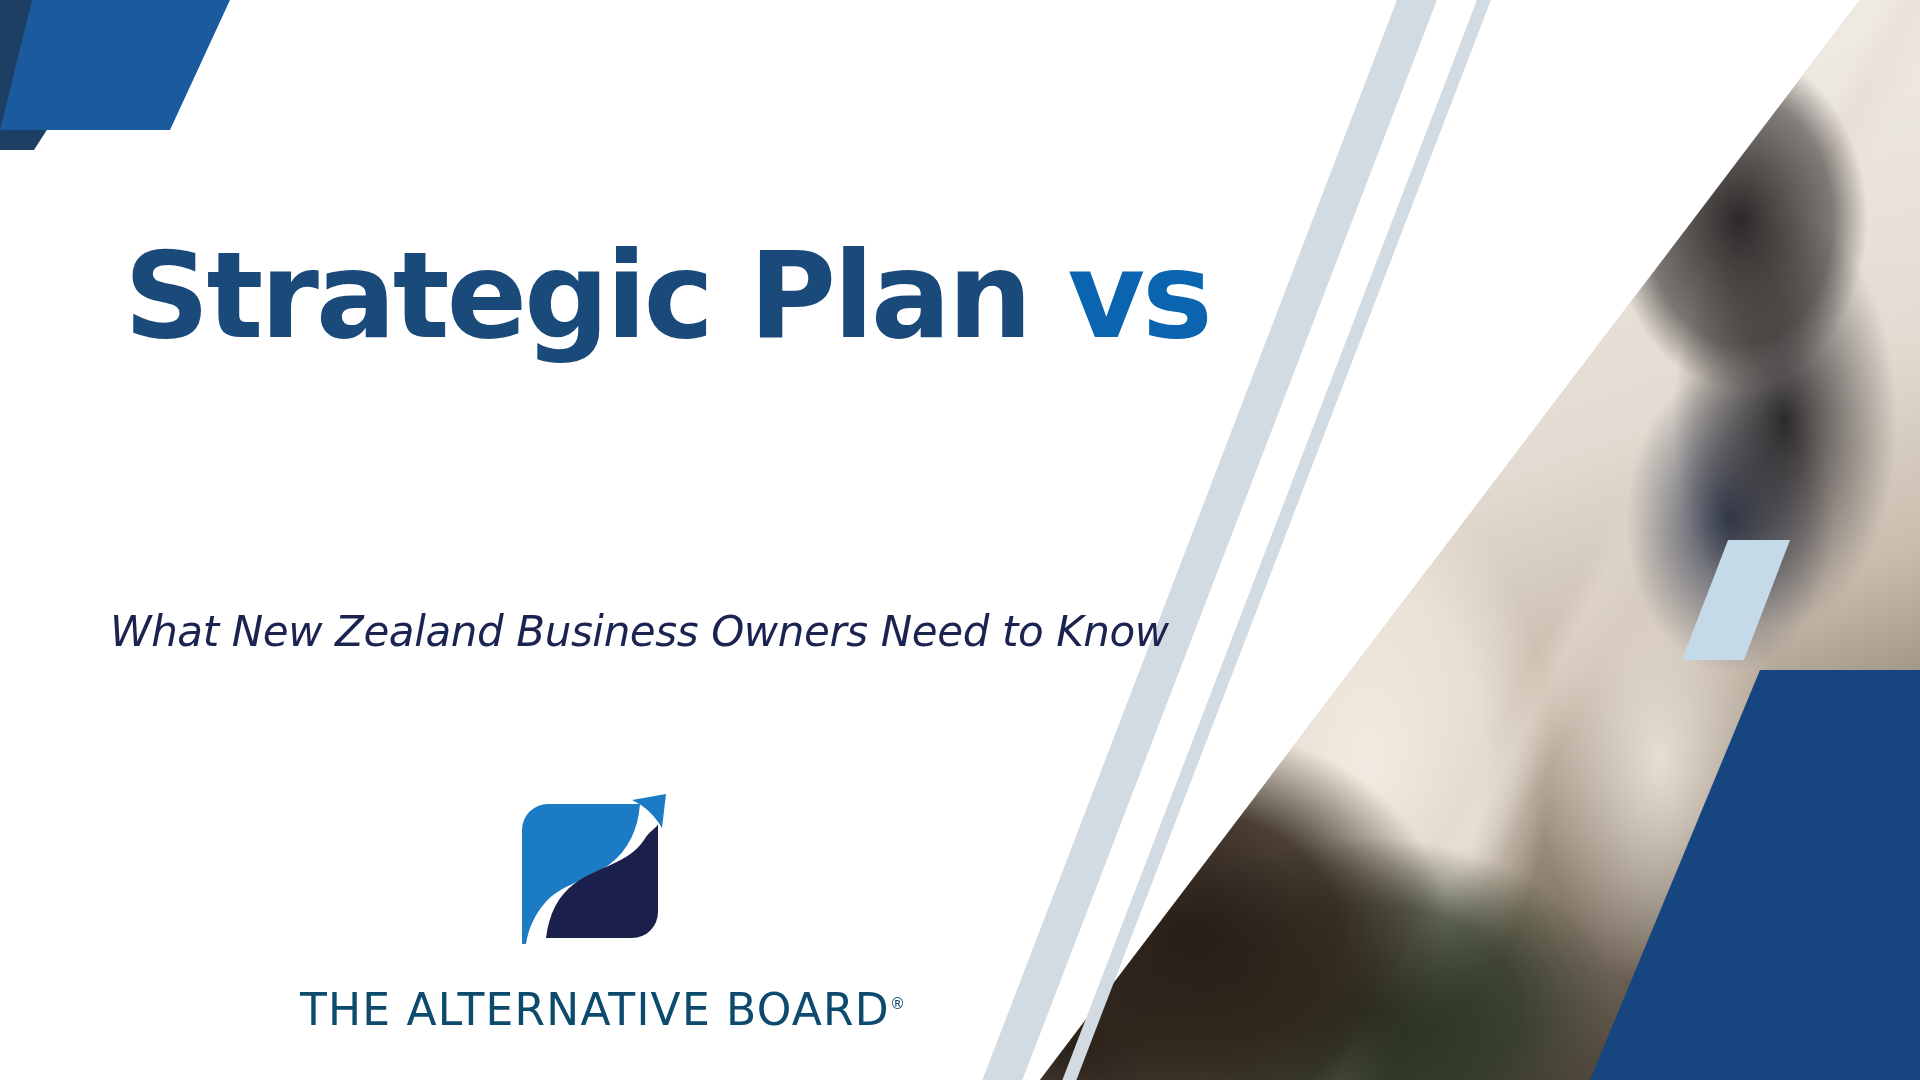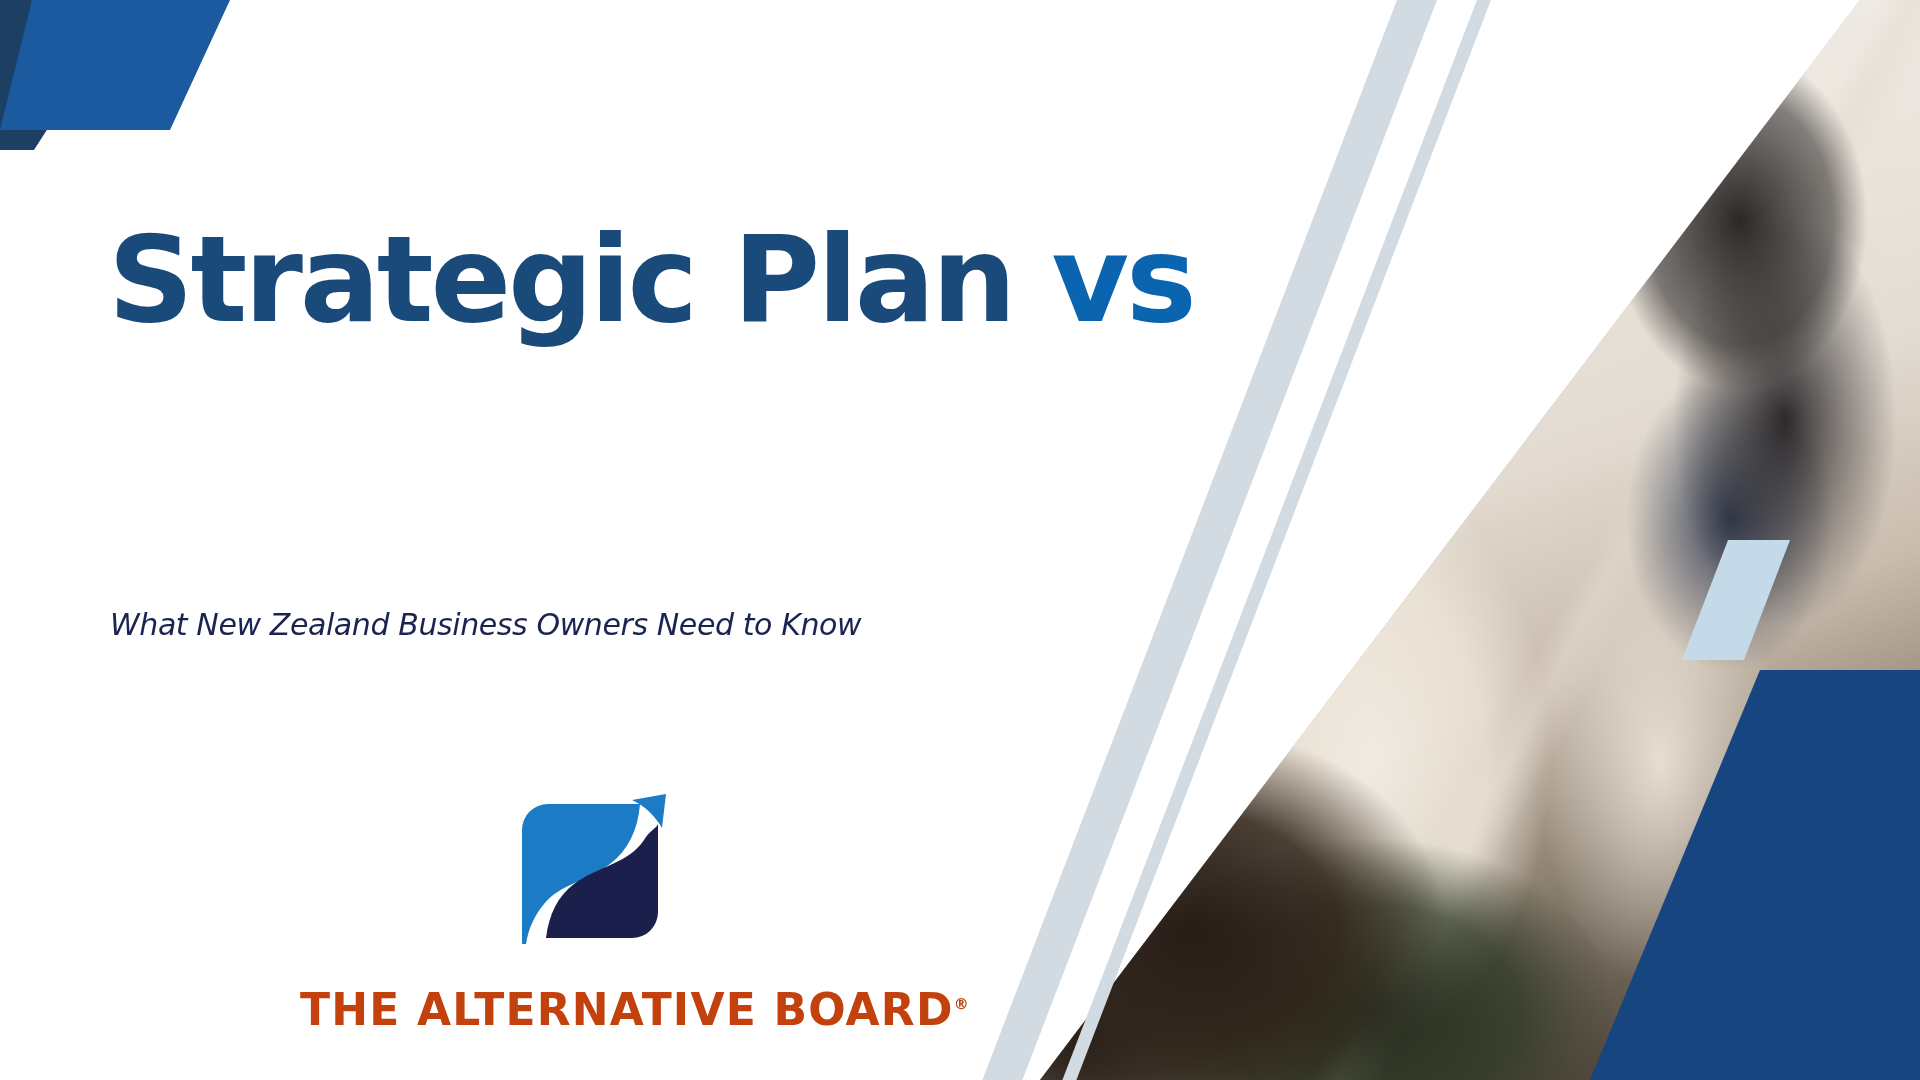--- a/index.html
+++ b/index.html
@@ -109,41 +109,41 @@
     width: 330px; height: 410px;
     background: #16457f;
     clip-path: polygon(170px 0, 330px 0, 330px 410px, 0 410px);
   }
 
   
   .headline {
     position: absolute;
     left: 108px;
     top: 214px;
-    margin: 0;
+    margin: 16px;
     font-family: "DejaVu Sans", sans-serif;
     font-weight: 700;
     font-size: 119px;
     line-height: 1.12;
     letter-spacing: -3.2px;
     color: #1a4a7a;
     white-space: nowrap;
   }
   .headline .hl-line { display: block; }
   .headline .vs { color: #0b64b0; }
 
   .subtitle {
     position: absolute;
     left: 110px;
     top: 607px;
     margin: 0;
     font-family: "DejaVu Sans", sans-serif;
     font-style: italic;
     font-weight: 400;
-    font-size: 30px;
+    font-size: 42px;
     letter-spacing: -0.4px;
     color: #1b2350;
     white-space: nowrap;
   }
 
   
   .logo-block {
     position: absolute;
     left: 300px;
     top: 786px;
@@ -153,24 +153,24 @@
     position: relative;
     width: 172px;
     height: 170px;
     margin: 0 auto;
   }
   .logo-mark svg { display: block; width: 172px; height: 170px; }
   .wordmark {
     margin: 28px 0 0 0;
     text-align: right;
     font-family: "DejaVu Sans", sans-serif;
-    font-weight: 700;
+    font-weight: 400;
     font-size: 44px;
     letter-spacing: 1.2px;
-    color: #c2410c;
+    color: #0c4a6e;
     white-space: nowrap;
     position: relative;
     display: block;
   }
   .wordmark .reg {
     font-size: 15px;
     vertical-align: super;
     letter-spacing: 0;
   }
 </style>

